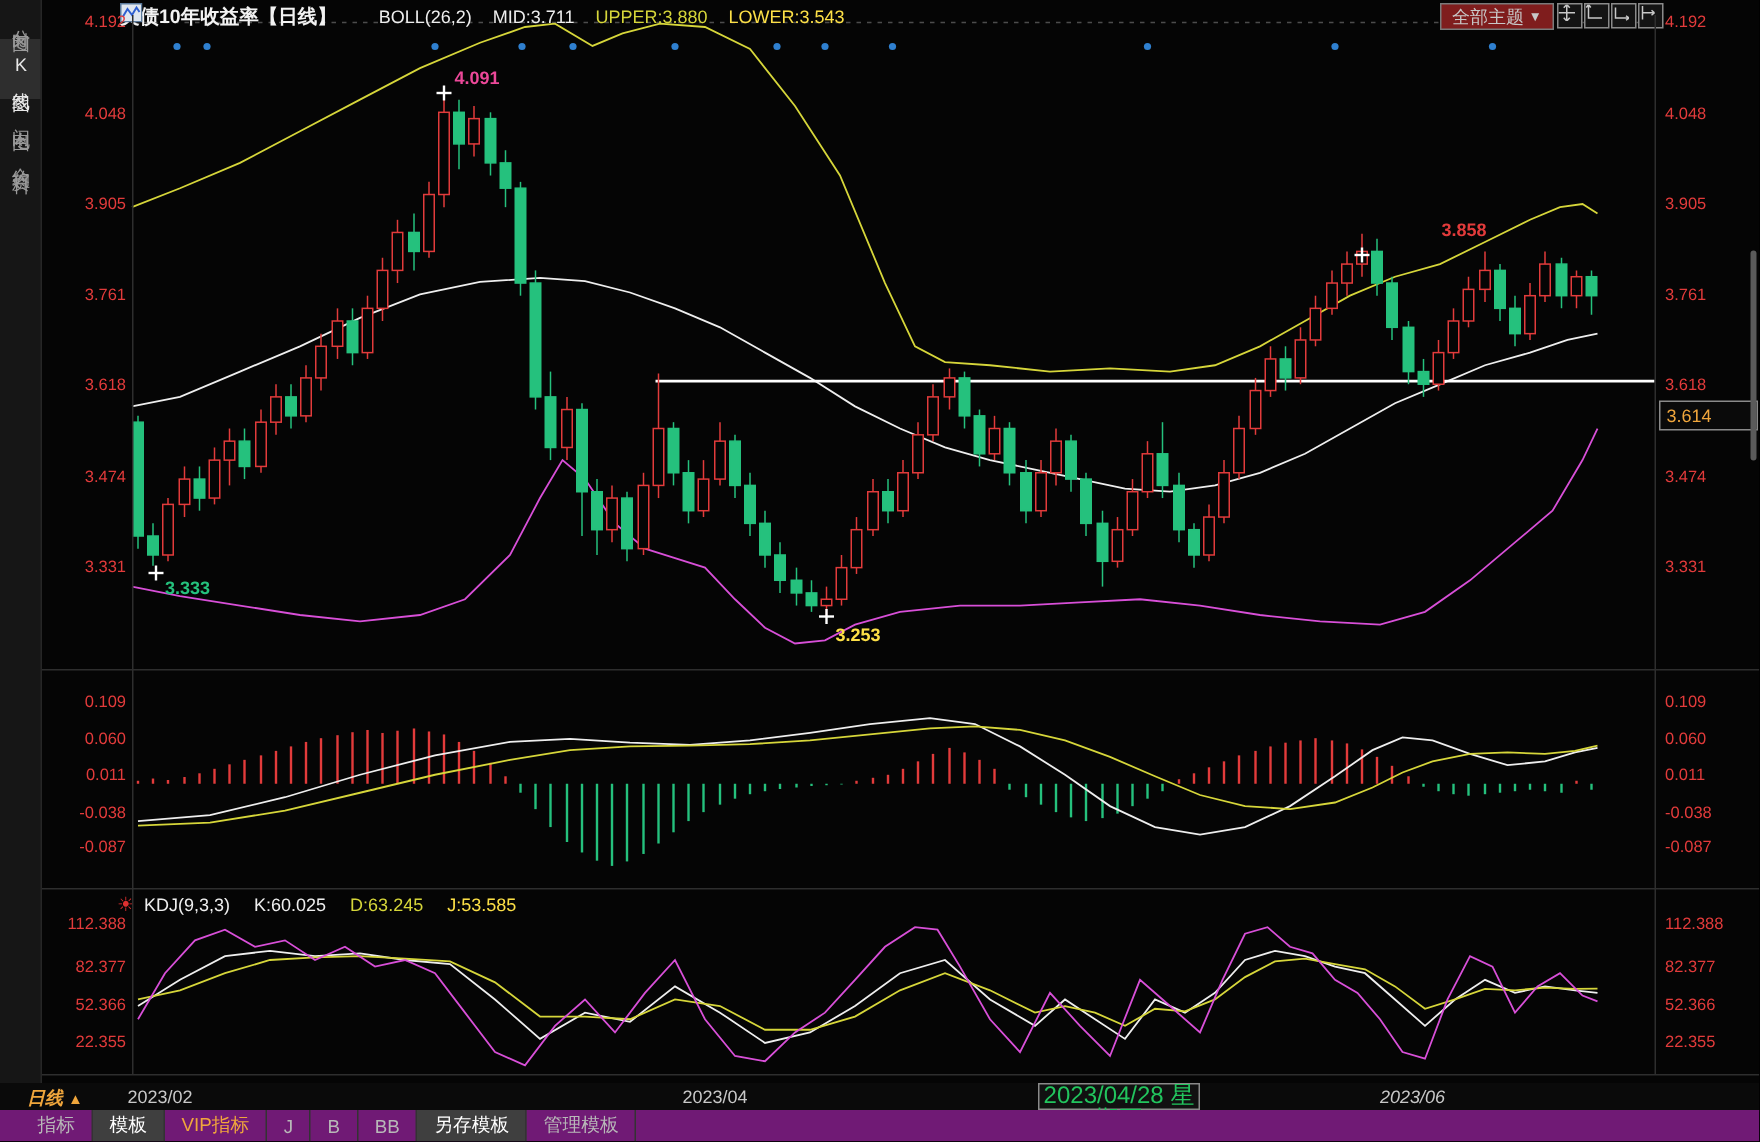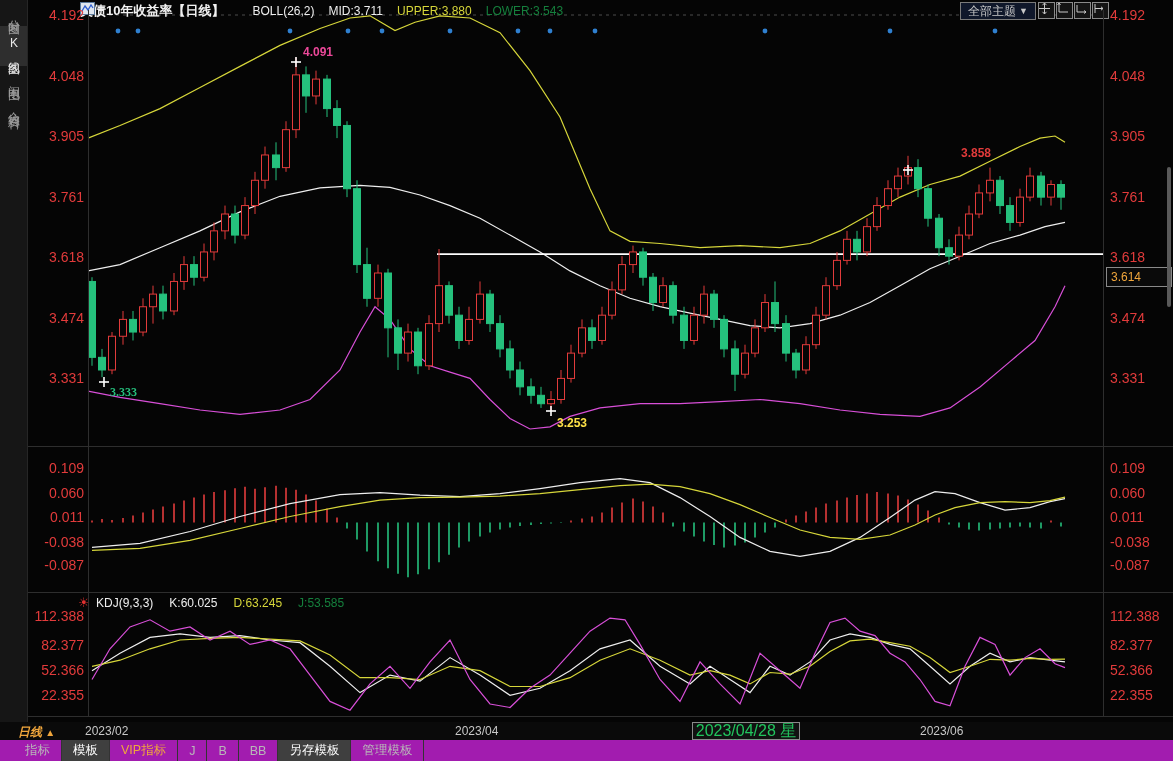--- a/index.html
+++ b/index.html
@@ -8,47 +8,47 @@
   svg{position:absolute;left:0;top:0;}
   
   #sidebar{position:absolute;left:0;top:0;width:27px;height:722px;background:#161616;border-right:1px solid #262626;}
   .side-item{width:27px;writing-mode:vertical-rl;text-orientation:upright;letter-spacing:2px;
              color:#9a9a9a;font-size:12px;display:flex;align-items:center;justify-content:center;
              padding:10px 0;cursor:pointer;}
   .side-item.active{background:#2e2e2e;color:#e8e8e8;}
   
   #main-header{position:absolute;left:80px;top:2px;height:18px;display:flex;align-items:center;gap:14px;white-space:nowrap;}
   .title{color:#f2f2f2;font-weight:700;font-size:13px;}
-  .c-white{color:#eeeeee;} .c-yellow{color:#d6d63a;} .c-magenta{color:#15803d;}
-  #theme-box{position:absolute;left:960px;top:2px;width:74px;height:16px;border:1px solid #7a7a7a;background:#0f172a;
+  .c-white{color:#eeeeee;} .c-yellow{color:#d6d63a;} .c-magenta{color:#fde047;}
+  #theme-box{position:absolute;left:960px;top:2px;width:74px;height:16px;border:1px solid #7a7a7a;background:#7f1d1d;
              color:#c8c8c8;display:flex;align-items:center;justify-content:center;gap:3px;font-size:12px;cursor:pointer;}
   .tool-btn{position:absolute;top:2px;width:15px;height:15px;border:1px solid #8a8a8a;background:#141414;
             display:flex;align-items:center;justify-content:center;cursor:pointer;}
   
-  .axlbl{position:absolute;height:14px;line-height:14px;color:#e23b3b;font-size:14px;}
+  .axlbl{position:absolute;height:14px;line-height:14px;color:#e23b3b;font-size:11px;}
   .axlbl.left{left:28px;width:56px;text-align:right;}
   .axlbl.right{left:1110px;width:60px;text-align:left;}
   
   .phead{position:absolute;display:flex;gap:16px;white-space:nowrap;font-size:12px;}
   
   .ann{position:absolute;font-size:12px;font-weight:700;}
   
   #price-box{position:absolute;left:1106px;top:267px;width:60px;height:18px;border:1px solid #8a8a8a;
              color:#f0a63c;font-size:12px;line-height:18px;padding-left:4px;background:#0a0a0a;}
   
   .hline{position:absolute;left:28px;width:1145px;height:1px;background:#2e2e2e;}
   .vline{position:absolute;width:1px;background:#2e2e2e;}
   
   #timeline{position:absolute;left:0;top:722px;width:1173px;height:18px;background:#0a0a0a;border-bottom:1px solid #2e2e2e;}
   .tl-date{position:absolute;top:2px;color:#c8c8c8;font-size:12px;}
   #tl-selected{position:absolute;top:0px;left:692px;width:106px;height:16px;border:1px solid #8a8a8a;
                color:#22c55e;text-align:center;line-height:16px;font-size:16px;background:#111;}
   #period-label{position:absolute;left:18px;top:2px;color:#f0a63c;font-weight:700;cursor:pointer;font-style:italic;}
   
-  #tabbar{position:absolute;left:0;top:740px;width:1173px;height:21px;background:#a21caf;display:flex;align-items:stretch;padding-left:14px;box-sizing:border-box;}
+  #tabbar{position:absolute;left:0;top:740px;width:1173px;height:21px;background:#701a75;display:flex;align-items:stretch;padding-left:14px;box-sizing:border-box;}
   .tab{padding:0 11px;display:flex;align-items:center;color:#b8b8b8;border-right:1px solid #333;cursor:pointer;font-size:12.5px;}
   .tab.active{background:#3f3f3f;color:#fff;}
   .tab.vip{color:#f0a63c;}
   #kdj-icon{position:absolute;left:78px;top:595px;color:#e03030;font-size:13px;}
   #scroll-thumb{position:absolute;left:1167px;top:167px;width:4px;height:140px;background:#5a5a5a;border-radius:2px;cursor:pointer;}
   .mini-icon{display:inline-block;}
 </style>
 </head>
 <body>
 <div id="app">
@@ -461,21 +461,21 @@
       <div class="axlbl right" style="top: 609px;">112.388</div>
       <div class="axlbl left" style="top: 638px;">82.377</div>
       <div class="axlbl right" style="top: 638px;">82.377</div>
       <div class="axlbl left" style="top: 663px;">52.366</div>
       <div class="axlbl right" style="top: 663px;">52.366</div>
       <div class="axlbl left" style="top: 688px;">22.355</div>
       <div class="axlbl right" style="top: 688px;">22.355</div>
     </div>
 <div id="ann-layer">
       <div class="ann" style="left: 303px; top: 45px; color: #ec4899;">4.091</div>
-      <div class="ann" style="left: 110px; top: 385px; color: rgb(37, 193, 125); font-family: Liberation Serif, serif;">3.333</div>
+      <div class="ann" style="left: 110px; top: 385px; color: rgb(37, 193, 125);">3.333</div>
       <div class="ann" style="left: 557px; top: 416px; color: #fde047;">3.253</div>
       <div class="ann" style="left: 914px; top: 146px; color: rgb(226, 59, 59); margin-left: 47px;">3.858</div>
     </div>
 
 <div id="price-box">3.614</div>
 <div id="scroll-thumb"></div>
 
 <div class="hline" style="top:446px;"></div>
 <div class="hline" style="top:592px;"></div>
 <div class="hline" style="top:716px;"></div>
@@ -484,21 +484,21 @@
 
 <div id="timeline">
   <span id="period-label">
     <span>日线</span>
     <span style="font-size:10px">▲</span>
   </span>
   <span id="tl-selected">2023/04/28 星期五</span>
 <div class="tl-date" style="left: 85px;">2023/02</div>
       <div class="tl-date" style="left: 253px; margin-top: 19px;">2023/03</div>
       <div class="tl-date" style="left: 455px;">2023/04</div>
-      <div class="tl-date" style="left: 920px;">2023/06</div>
+      <div class="tl-date" style="left: 920px; font-style: italic;">2023/06</div>
     </div>
 
 <div id="tabbar">
       <div class="tab">指标</div>
       <div class="tab active">模板</div>
       <div class="tab vip">VIP指标</div>
       <div class="tab">J</div>
       <div class="tab">B</div>
       <div class="tab">BB</div>
       <div class="tab active">另存模板</div>

